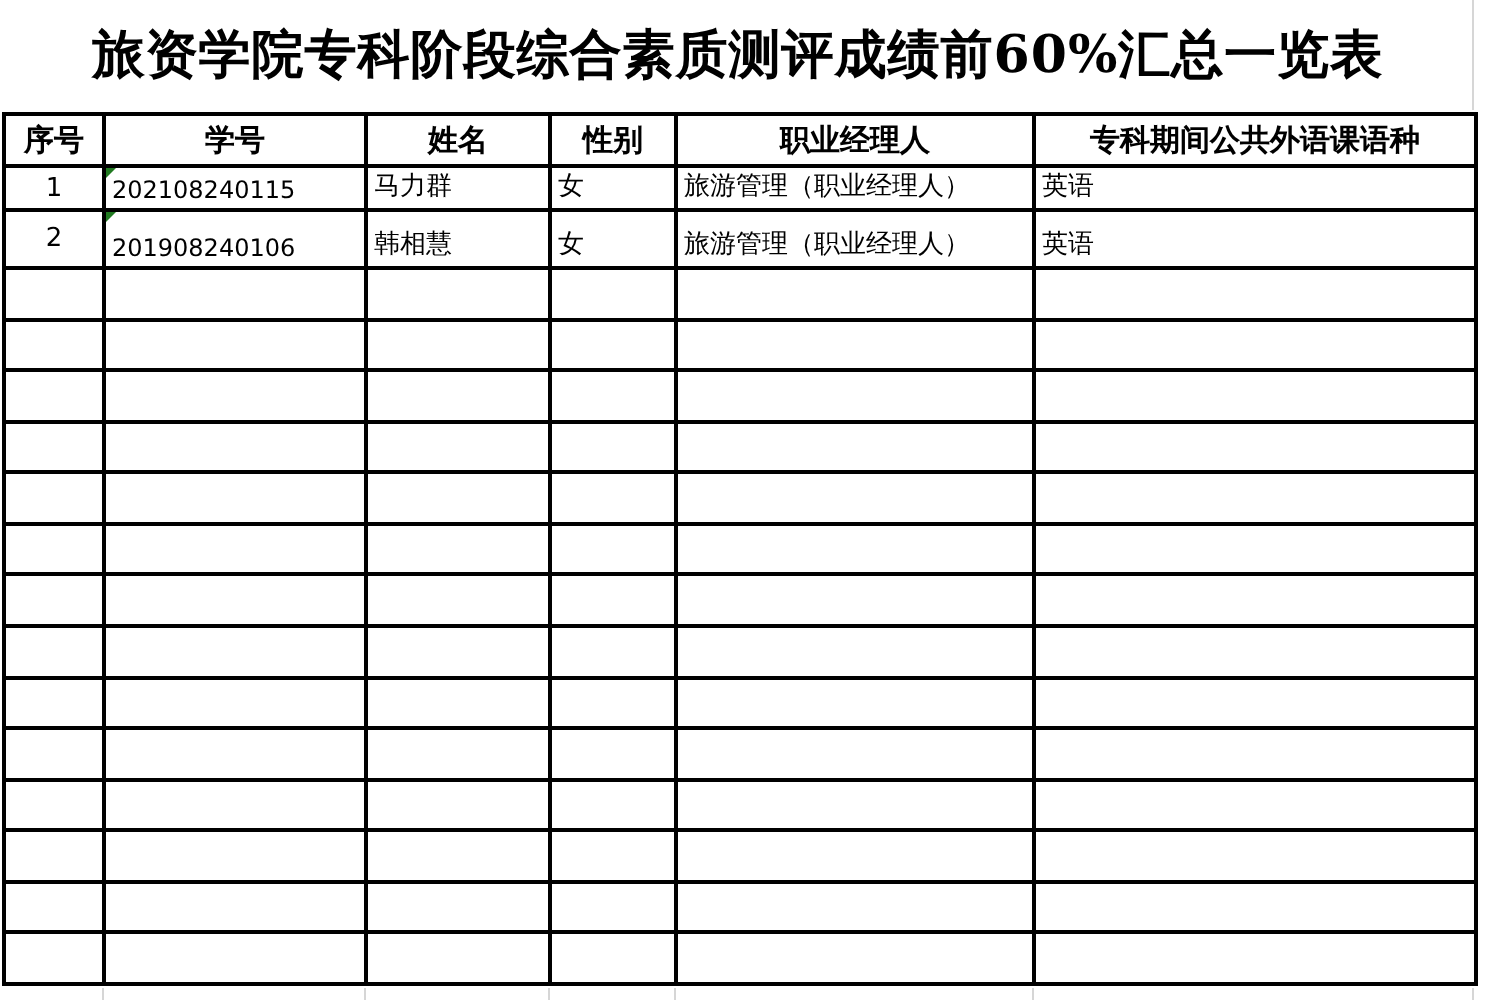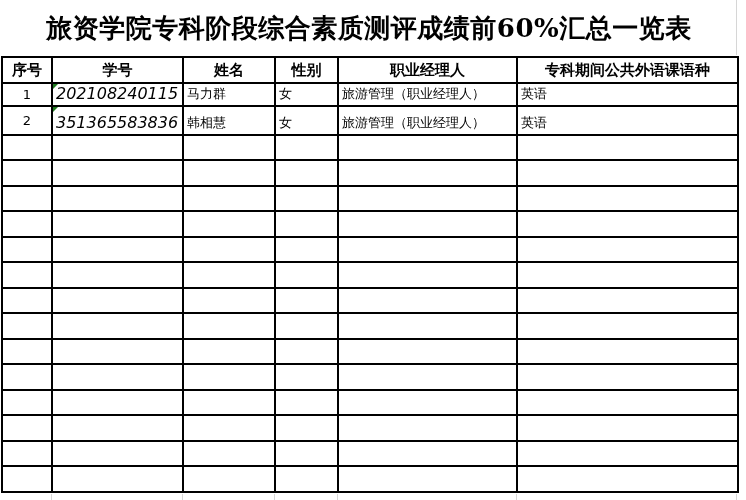--- a/index.html
+++ b/index.html
@@ -33,21 +33,21 @@
     height: 24px;
     font-size: 15px; font-weight: 700;
     text-align: center; vertical-align: middle;
     font-family: Liberation Sans, sans-serif;
   }
   td { vertical-align: bottom; padding-bottom: 2px; font-size: 13px; }
   tr.row-1 { height: 21px; }
   tr.row-2 { height: 28px; }
   tr.row-empty { height: 25px; }
   .c-index  { text-align: center; font-size: 13px; vertical-align: middle; padding-bottom: 0; }
-  .c-id     { position: relative; font-size: 16px; letter-spacing: 0; font-style: italic; }
+  .c-id     { position: relative; font-size: 12px; letter-spacing: 0; }
   .c-left   { text-align: left; }
   .err-tri {
     position: absolute; top: 0; left: 0;
     width: 0; height: 0;
     border-top: 5px solid var(--indicator-green, #217a21);
     border-right: 5px solid transparent;
   }
   .gridline {
     position: absolute; width: 1px;
     background: var(--faint-gridline, #d6d6d6);
@@ -97,21 +97,21 @@
         </td>
         <td class="c-left">马力群</td>
         <td class="c-left">女</td>
         <td class="c-left">旅游管理（职业经理人）</td>
         <td class="c-left">英语</td>
       </tr>
       <tr class="drow row-2">
         <td class="c-index">2</td>
         <td class="c-id">
           <span class="err-tri"></span>
-          <span>351365583836</span>
+          <span>201908240106</span>
         </td>
         <td class="c-left">韩相慧</td>
         <td class="c-left">女</td>
         <td class="c-left">旅游管理（职业经理人）</td>
         <td class="c-left">英语</td>
       </tr>
 
     <tr class="drow row-empty">
           <td class="c-index"></td>
           <td class="c-left"></td>

